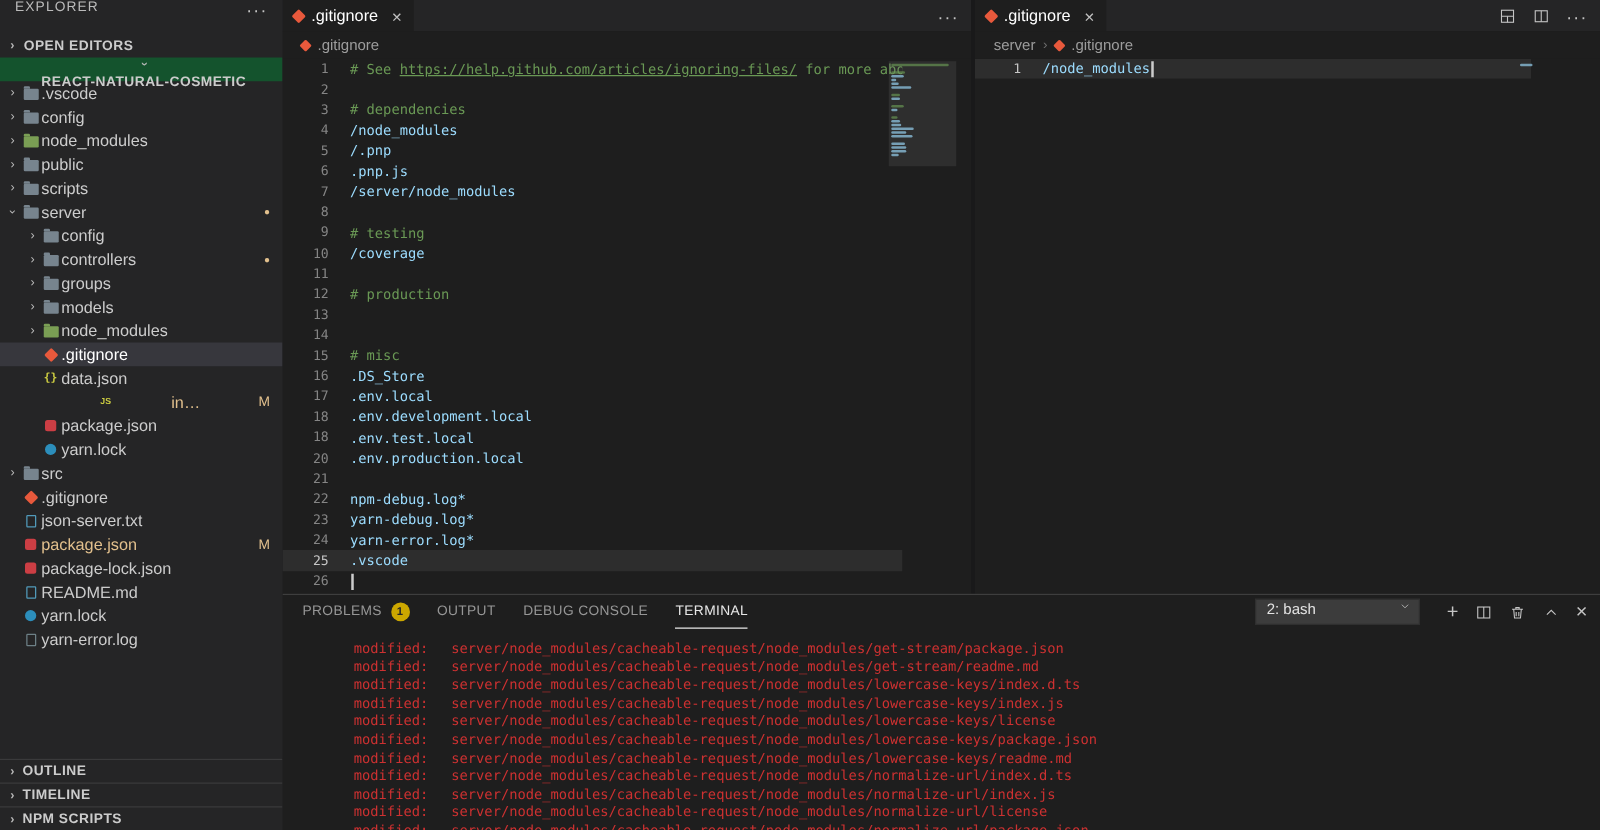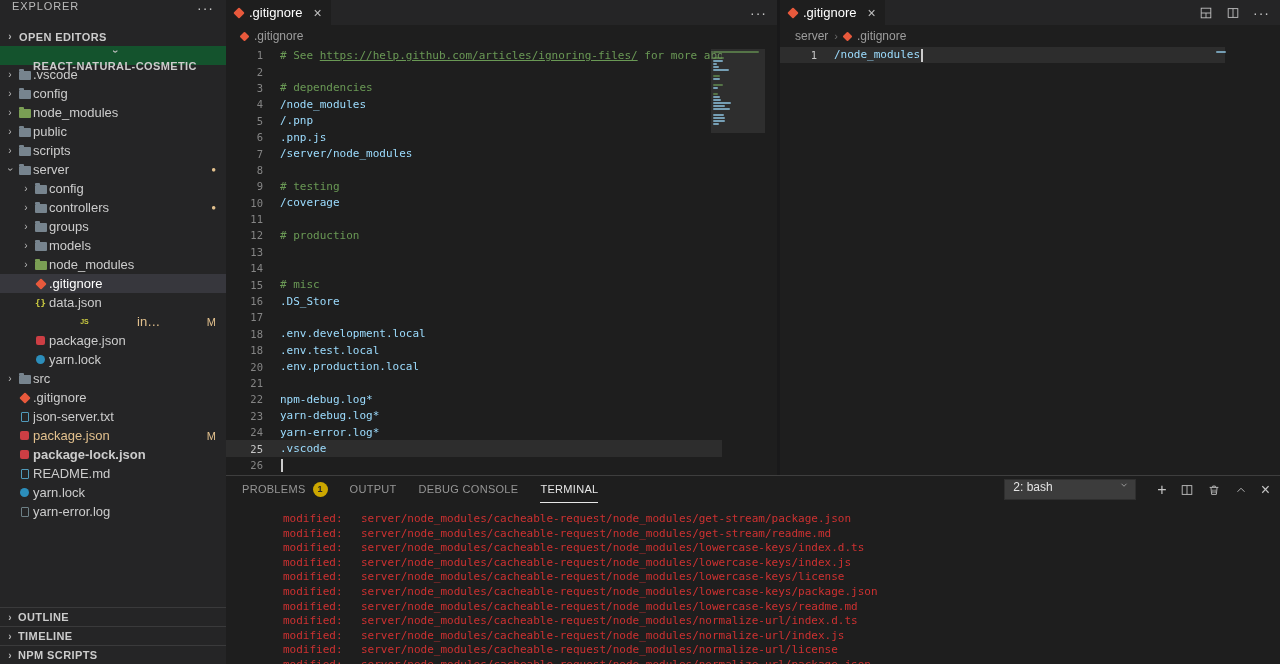--- a/index.html
+++ b/index.html
@@ -262,21 +262,21 @@
           <span class="lbl">json-server.txt</span>
         </div>
         <div class="row" style="padding-left: 4px;">
           <span class="twist"></span>
           <span class="fico">
             <span class="ic ic-npm"></span>
           </span>
           <span class="lbl mod">package.json</span>
           <span class="badge">M</span>
         </div>
-        <div class="row" style="padding-left: 4px; font-weight: bold;">
+        <div class="row" style="padding-left: 4px;">
           <span class="twist"></span>
           <span class="fico">
             <span class="ic ic-npm"></span>
           </span>
           <span class="lbl">package-lock.json</span>
         </div>
         <div class="row" style="padding-left: 4px;">
           <span class="twist"></span>
           <span class="fico">
             <span class="ic ic-doc blue"></span>
@@ -392,20 +392,21 @@
               <div class="cline">
                 <span class="ln">15</span>
                 <span class="ltext"><span class="tok-comment"># misc</span></span>
               </div>
               <div class="cline">
                 <span class="ln">16</span>
                 <span class="ltext"><span class="tok-entry">.DS_Store</span></span>
               </div>
               <div class="cline">
                 <span class="ln">17</span>
+                <span class="ltext"><span class="tok-entry">.env.local</span></span>
               </div>
               <div class="cline">
                 <span class="ln">18</span>
                 <span class="ltext"><span class="tok-entry">.env.development.local</span></span>
               </div>
               <div class="cline">
                 <span class="ln">18</span>
                 <span class="ltext"><span class="tok-entry">.env.test.local</span></span>
               </div>
               <div class="cline">

